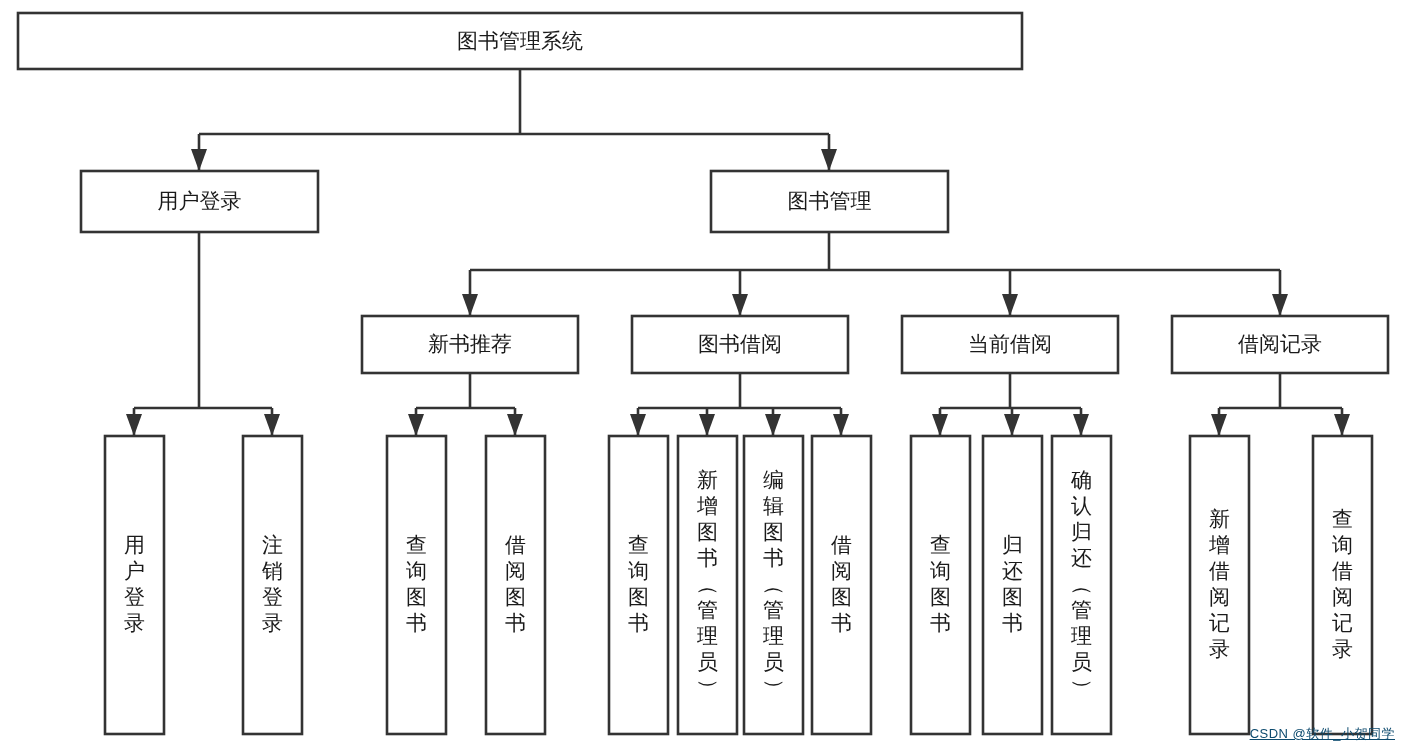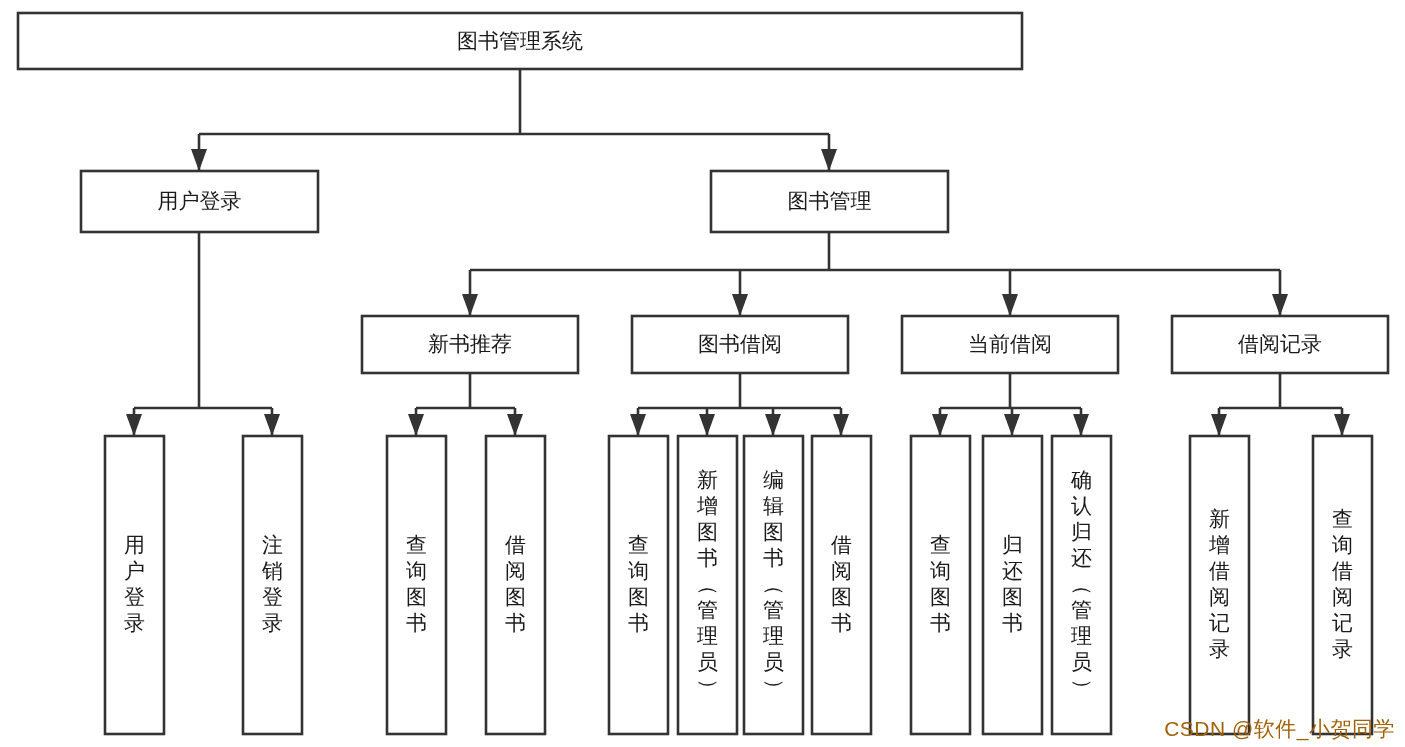--- a/index.html
+++ b/index.html
@@ -56,25 +56,26 @@
     font-size: 21px;
     fill: #1a1a1a;
     text-anchor: middle;
     white-space: pre;
   }
   .watermark-text {
     position: absolute;
     right: 10px;
     bottom: 4px;
     font-family: "Liberation Sans", "DejaVu Sans", sans-serif;
-    font-size: 21px;
-    color: #a16207;
+    font-size: 13px;
+    color: #0c4a6e;
     letter-spacing: 0.5px;
     user-select: none;
     pointer-events: none;
+    text-decoration: underline;
   }
 </style>
 </head>
 <body>
 
 <div id="diagram-root">
 
   <svg class="flow" viewBox="0 0 1405 747">
     <g id="edges-layer">
         <g>

